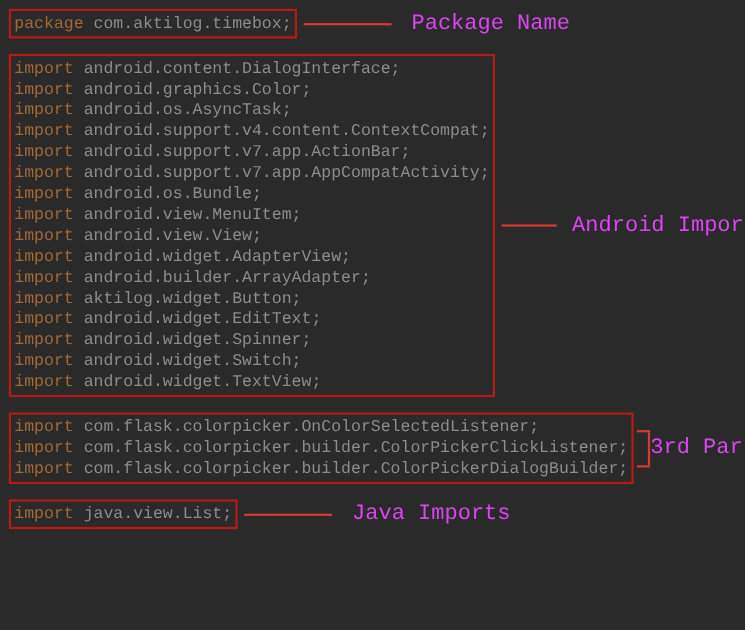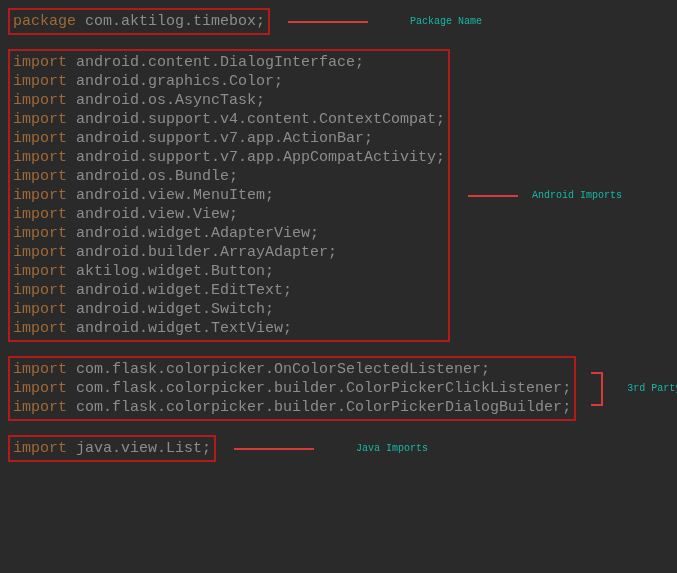--- a/index.html
+++ b/index.html
@@ -17,29 +17,28 @@
   }
   .kw { color: #a26836; }
   .txt { color: #8c8c8c; }
   .punct { color: #8c8c8c; }
   .box {
     border: 2px solid #b31b18;
     padding: 2px 3px;
     display: inline-block;
   }
   .label {
-    color: #14b8a6;
-    font-size: 10px;
+    color: #d946ef;
+    font-size: 20px;
     white-space: nowrap;
     text-align: right;
   }
   .row {
     display: flex;
     align-items: center;
-    gap: 12px;
   }
   .spacer-v { height: 14px; }
   .hline {
     border-top: 2px solid #d83a37;
     display:inline-block;
   }
   .labels-right {
     display:flex;
     flex-direction:row;
     justify-content:center;
@@ -68,20 +67,21 @@
       <div class="code-line"><span class="kw">import</span><span class="txt"> </span><span class="txt">android.support.v4.content.ContextCompat</span><span class="punct">;</span></div>
       <div class="code-line"><span class="kw">import</span><span class="txt"> </span><span class="txt">android.support.v7.app.ActionBar</span><span class="punct">;</span></div>
       <div class="code-line"><span class="kw">import</span><span class="txt"> </span><span class="txt">android.support.v7.app.AppCompatActivity</span><span class="punct">;</span></div>
       <div class="code-line"><span class="kw">import</span><span class="txt"> </span><span class="txt">android.os.Bundle</span><span class="punct">;</span></div>
       <div class="code-line"><span class="kw">import</span><span class="txt"> </span><span class="txt">android.view.MenuItem</span><span class="punct">;</span></div>
       <div class="code-line"><span class="kw">import</span><span class="txt"> </span><span class="txt">android.view.View</span><span class="punct">;</span></div>
       <div class="code-line"><span class="kw">import</span><span class="txt"> </span><span class="txt">android.widget.AdapterView</span><span class="punct">;</span></div>
       <div class="code-line"><span class="kw">import</span><span class="txt"> </span><span class="txt">android.builder.ArrayAdapter</span><span class="punct">;</span></div>
       <div class="code-line"><span class="kw">import</span><span class="txt"> </span><span class="txt">aktilog.widget.Button</span><span class="punct">;</span></div>
       <div class="code-line"><span class="kw">import</span><span class="txt"> </span><span class="txt">android.widget.EditText</span><span class="punct">;</span></div>
+      <div class="code-line"><span class="kw">import</span><span class="txt"> </span><span class="txt">android.widget.Spinner</span><span class="punct">;</span></div>
       <div class="code-line"><span class="kw">import</span><span class="txt"> </span><span class="txt">android.widget.Switch</span><span class="punct">;</span></div>
       <div class="code-line"><span class="kw">import</span><span class="txt"> </span><span class="txt">android.widget.TextView</span><span class="punct">;</span></div>
     </span>
   <span style="display:flex;align-items:center;">
     <span class="hline" style="width:50px;margin-left:6px;"></span>
     <span style="width:14px;"></span>
     <span class="label">Android Imports</span>
   </span>
 </div>
 

